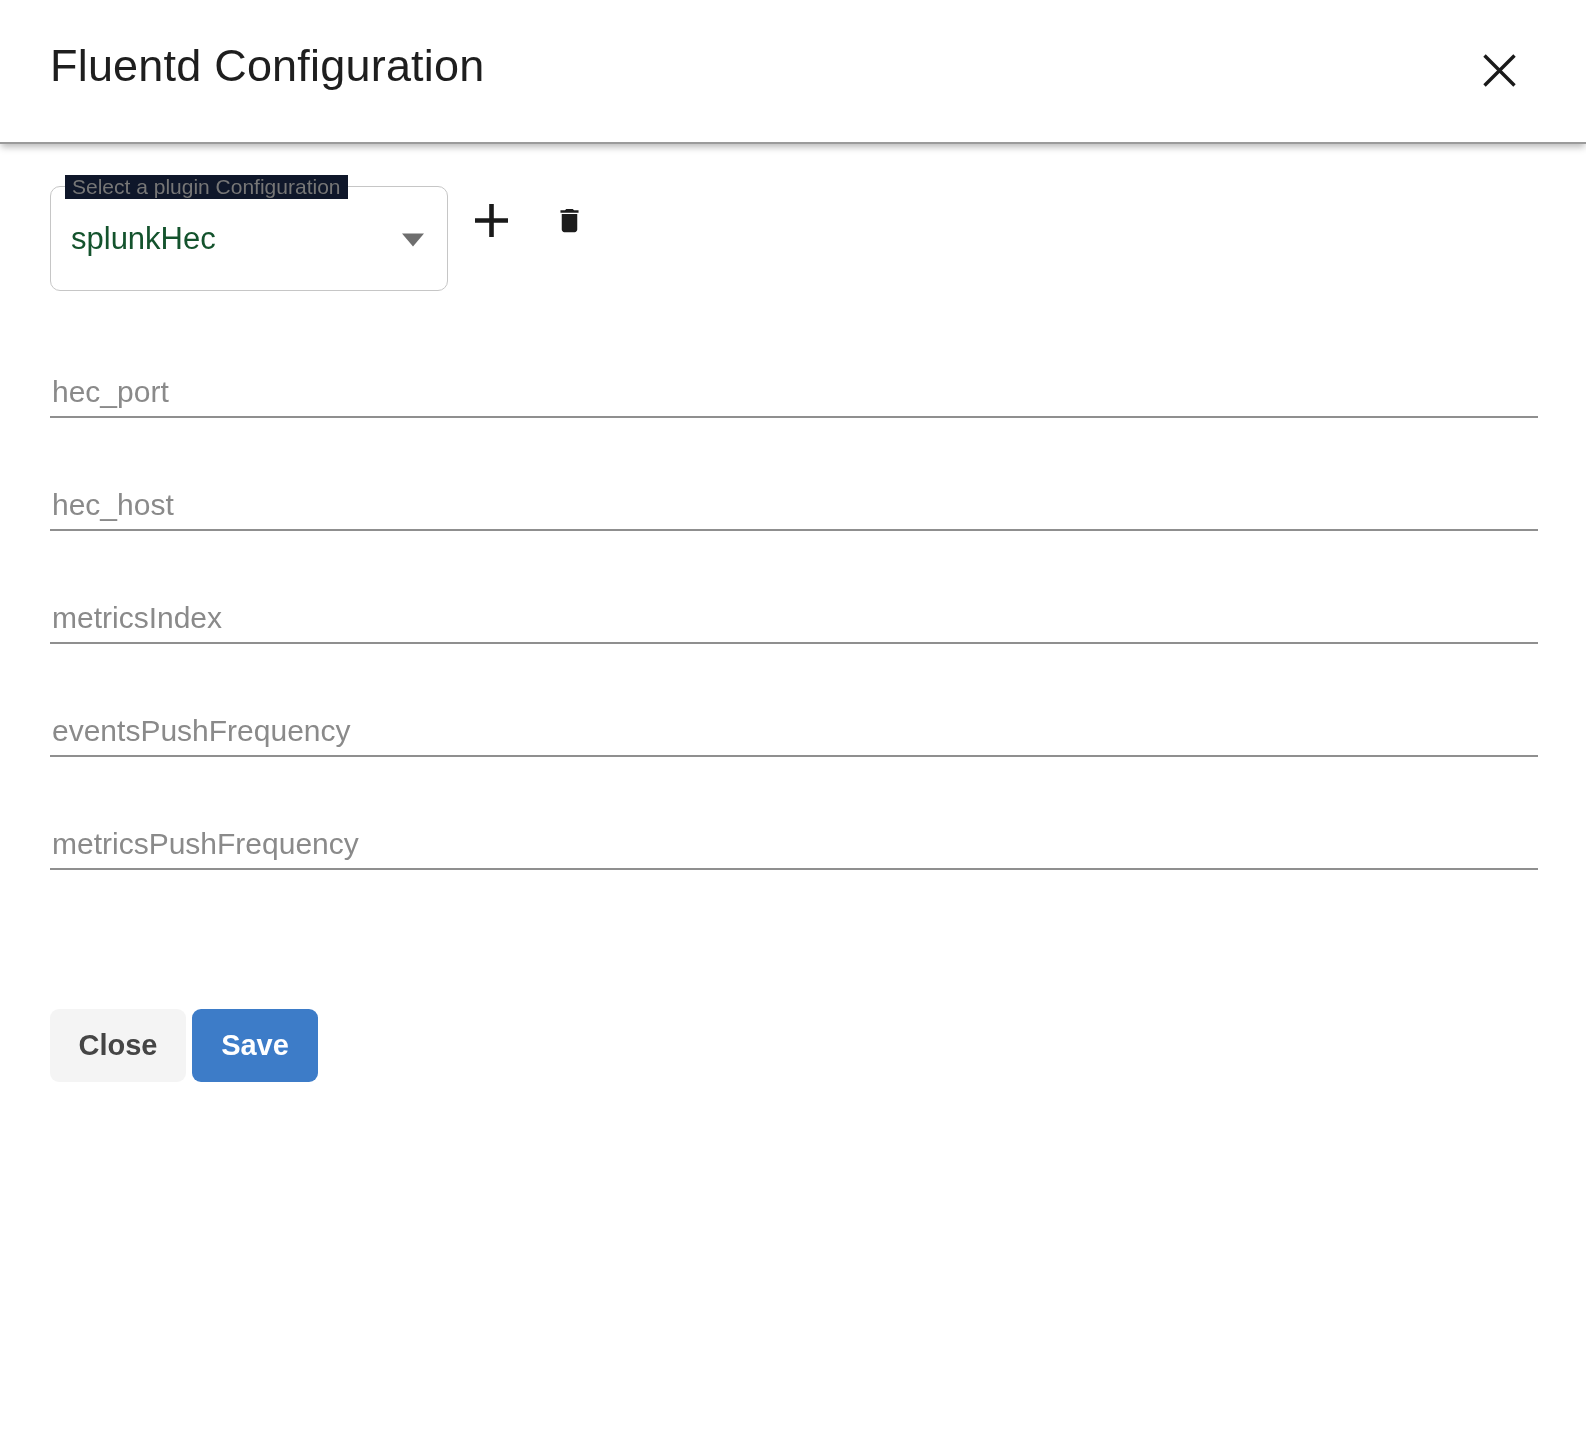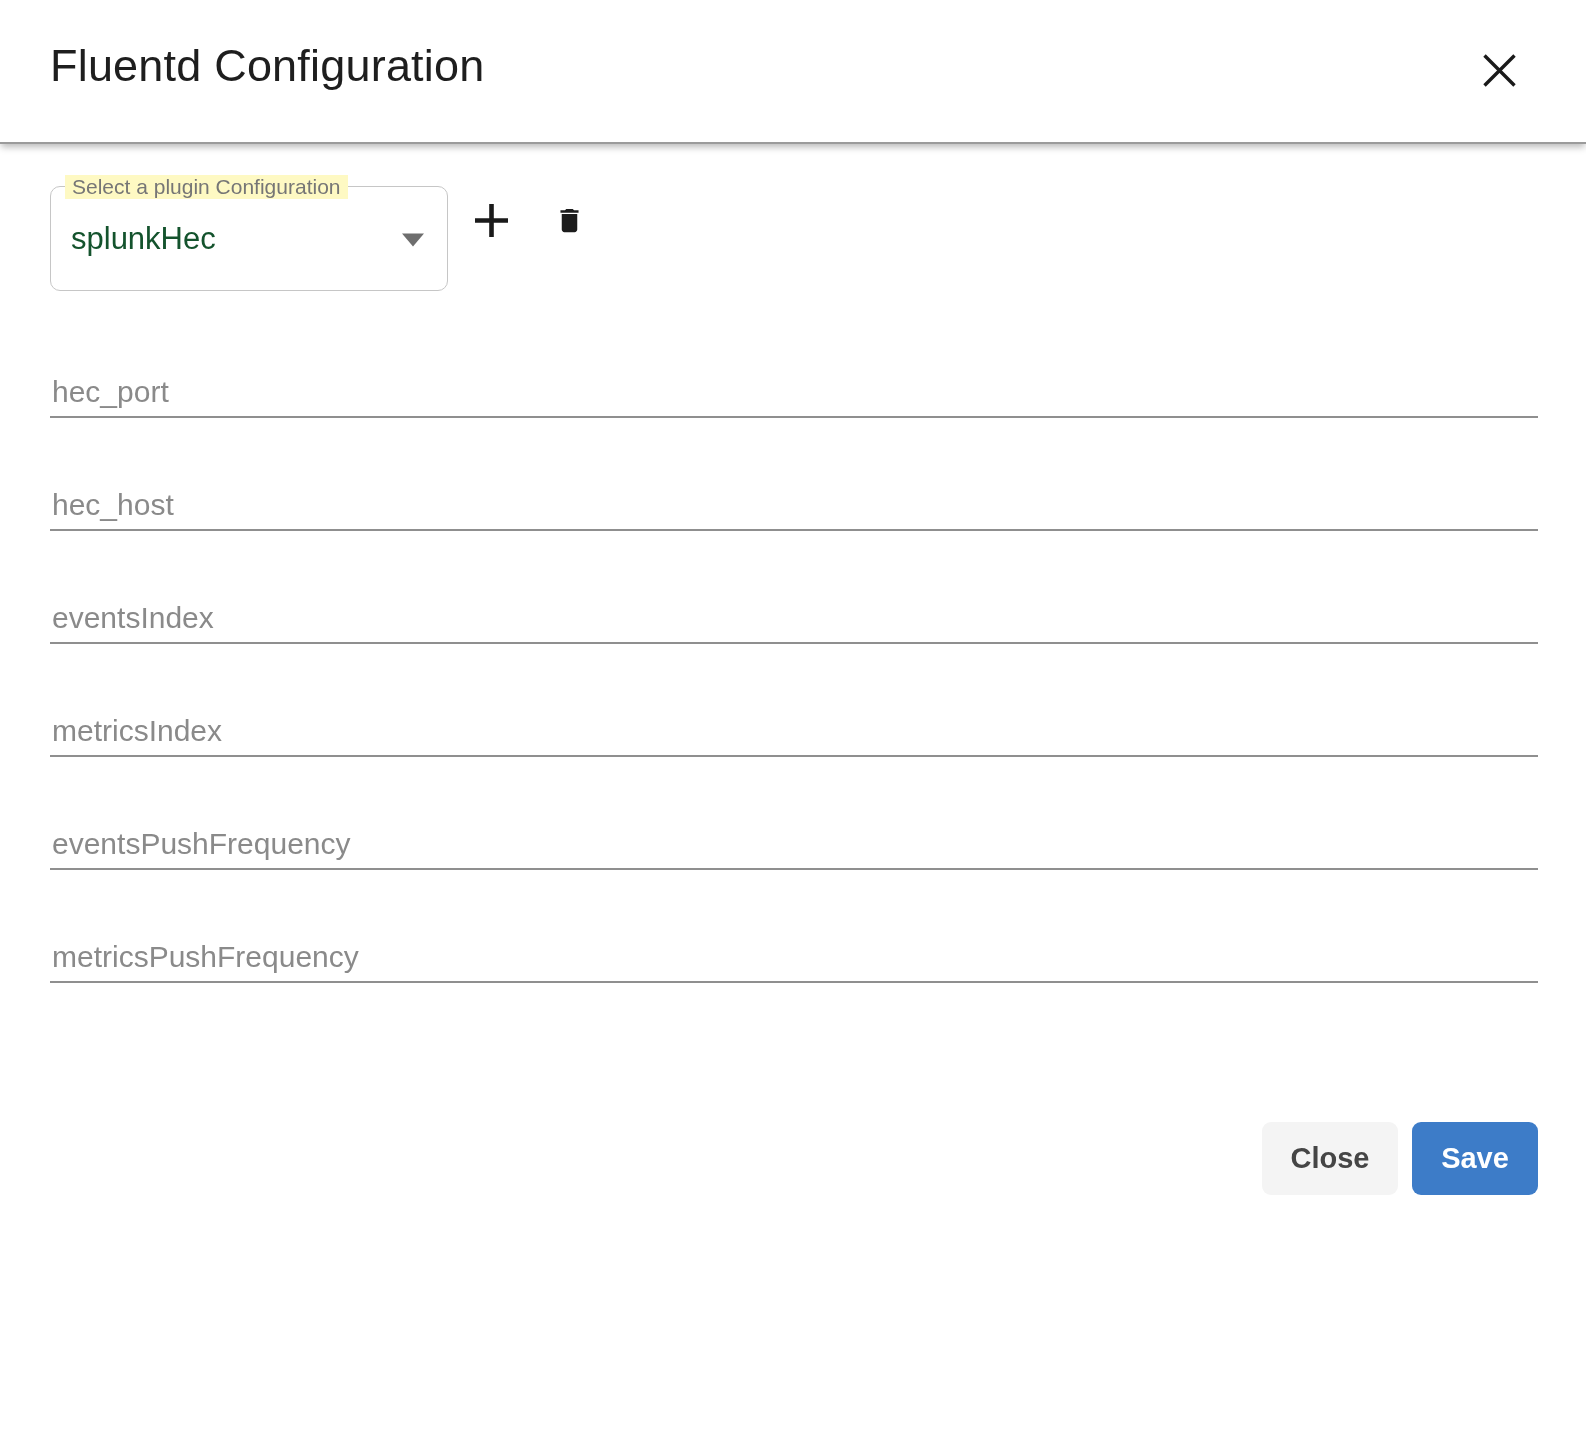--- a/index.html
+++ b/index.html
@@ -70,21 +70,21 @@
     border: 1px solid #c6c6c6;
     border-radius: 10px;
     cursor: pointer;
     background: #ffffff;
   }
   .select-box .floating-label {
     position: absolute;
     top: -12px;
     left: 14px;
     padding: 0 7px;
-    background: #fef9c3;
+    background: #0f172a;
     font-size: 21px;
     color: #767676;
     white-space: nowrap;
   }
   .select-box .select-value {
     position: absolute;
     left: 20px;
     top: 50%;
     transform: translateY(-50%);
     font-size: 31px;
@@ -138,23 +138,22 @@
   }
   .field-input::placeholder {
     color: var(--label-gray, #8a8a8a);
     opacity: 1;
   }
 
   
   .dialog-footer {
     margin-top: 139px;
     display: flex;
-    justify-content: flex-end;
-    align-items: center;
-    gap: 14px;
+    align-items: center;
+    gap: 6px;
   }
   .footer-btn {
     height: 73px;
     border: none;
     border-radius: 9px;
     font-family: "Liberation Sans", "DejaVu Sans", sans-serif;
     font-size: 29px;
     cursor: pointer;
     display: flex;
     align-items: center;
@@ -217,23 +216,20 @@
     </div>
 
     <div class="fields">
       <div class="field-row">
         <input class="field-input" type="text" placeholder="hec_port" style="">
       </div>
       <div class="field-row">
         <input class="field-input" type="text" placeholder="hec_host" style="">
       </div>
       <div class="field-row">
-        <input class="field-input" type="text" placeholder="eventsIndex" style="">
-      </div>
-      <div class="field-row">
         <input class="field-input" type="text" placeholder="metricsIndex" style="">
       </div>
       <div class="field-row">
         <input class="field-input" type="text" placeholder="eventsPushFrequency" style="">
       </div>
       <div class="field-row">
         <input class="field-input" type="text" placeholder="metricsPushFrequency" style="">
       </div>
     </div>
 

